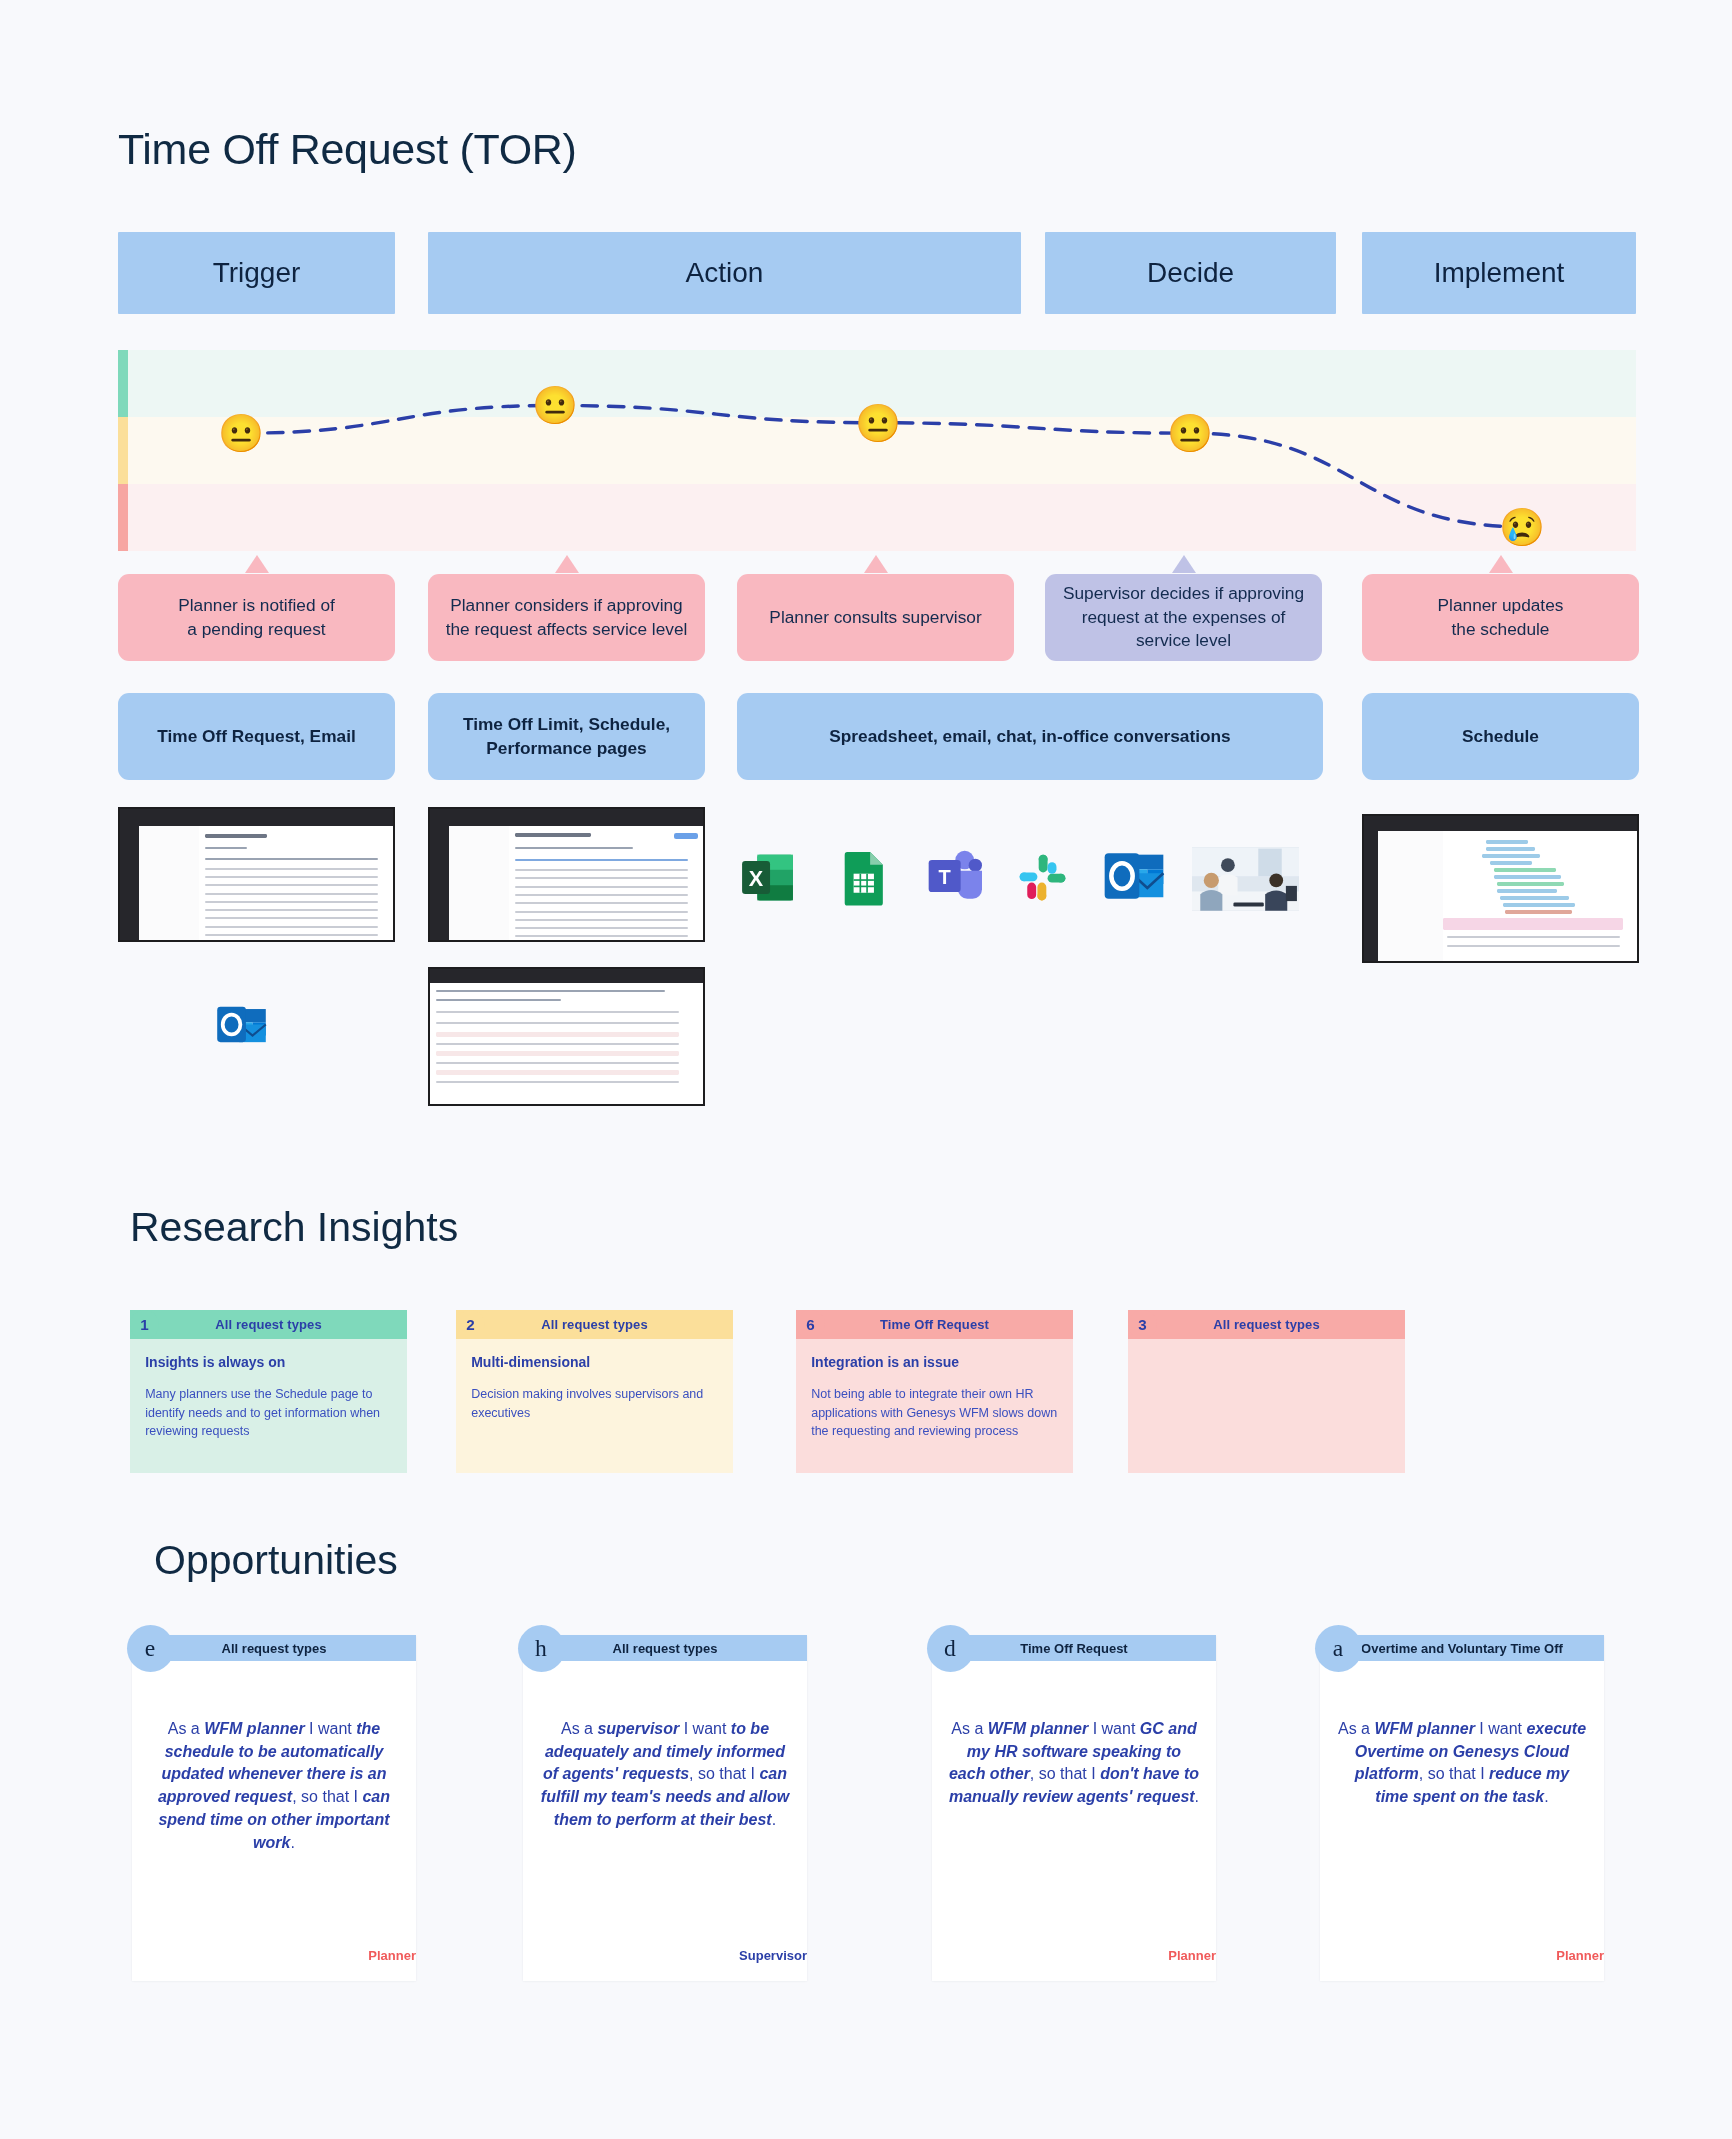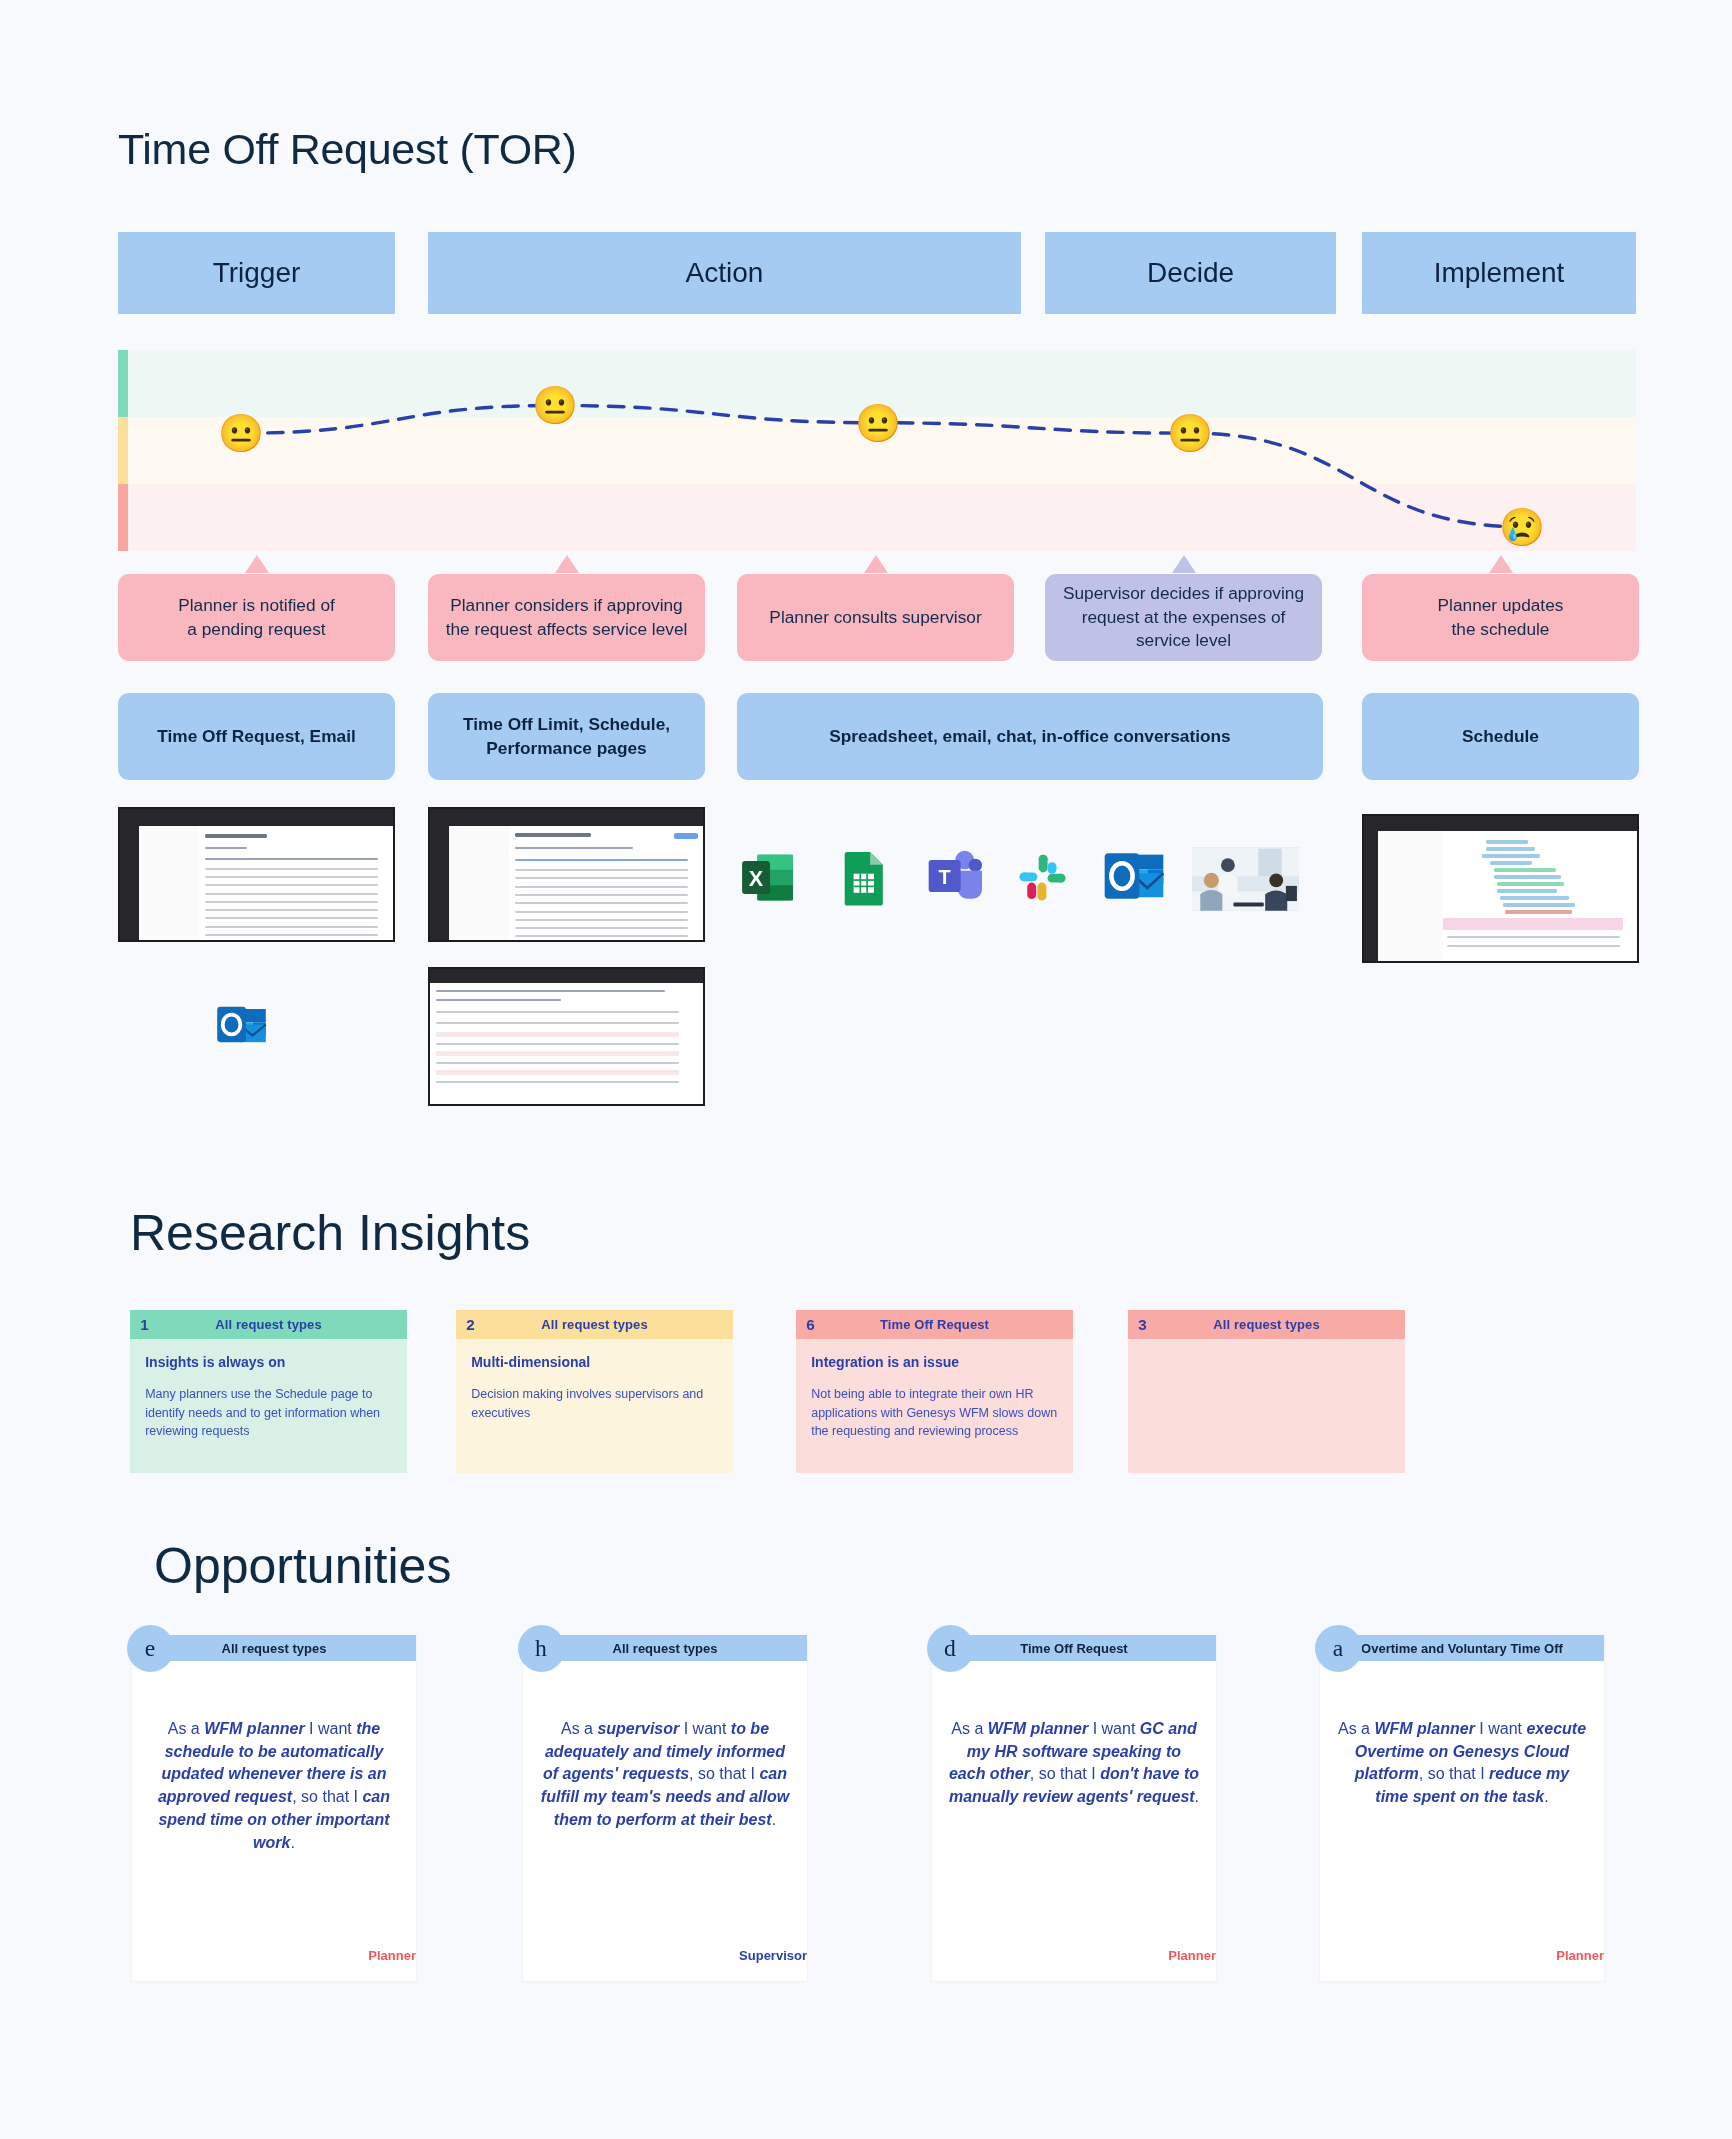--- a/index.html
+++ b/index.html
@@ -14,21 +14,21 @@
   .canvas { position:absolute; inset:0;padding-left:29px; }
 
   
   .page-title {
     position:absolute; left:118px; top:125px;
     font-size:43px; font-weight:400; letter-spacing:-0.3px;
     color:#102a43;
   }
   .section-title {
     position:absolute;
-    font-size:50px; font-weight:400; color:#102a43;
+    font-size:41px; font-weight:400; color:#102a43;
   }
   #research-title { left:130px; top:1204px; }
   #opportunities-title { left:154px; top:1537px; }
 
   
   .phase-row { position:absolute; left:0; top:232px; width:100%; height:82px; }
   .phase-pill {
     position:absolute; top:0; height:82px;
     background:#a6cbf2; border-radius:1px;
     display:flex; align-items:center; justify-content:center;

